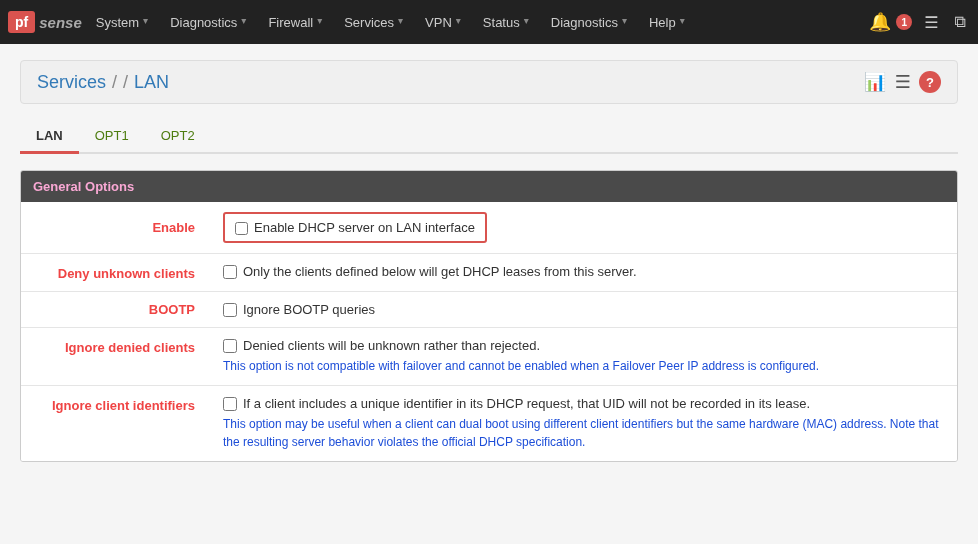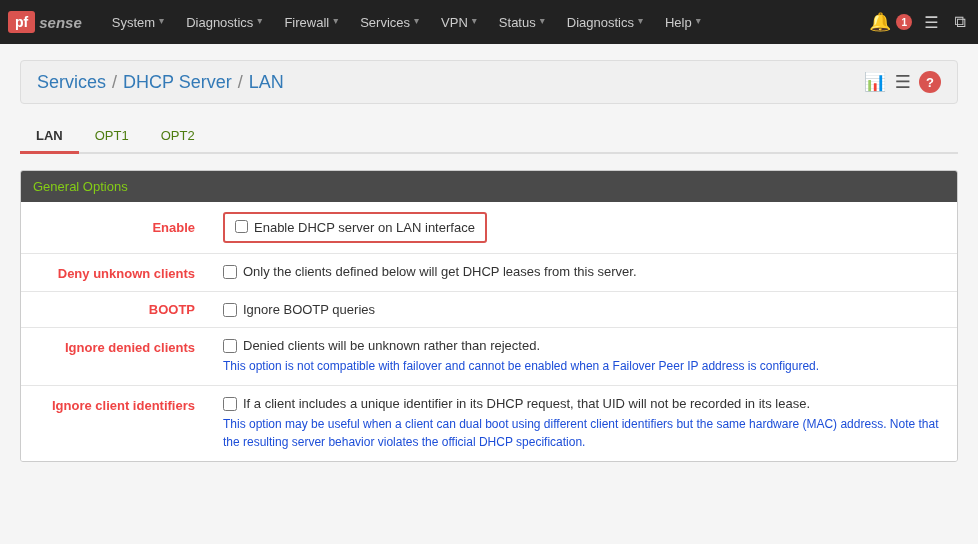--- a/index.html
+++ b/index.html
@@ -10,21 +10,21 @@
       background: #222;
       display: flex;
       align-items: center;
       height: 44px;
       padding: 0 8px;
       color: #ccc;
     }
     .navbar-brand {
       display: flex;
       align-items: center;
-      margin-right: 20px;
+      margin-right: 4px;
     }
     .navbar-brand .logo {
       background: #d9534f;
       color: #fff;
       font-weight: bold;
       font-size: 14px;
       padding: 3px 7px;
       border-radius: 3px;
       margin-right: 4px;
     }
@@ -141,24 +141,24 @@
     }
 
     
     .section {
       border: 1px solid #ccc;
       border-radius: 3px;
       overflow: hidden;
     }
     .section-header {
       background: #4a4a4a;
-      color: #84cc16;
+      color: #f9a8d4;
       padding: 8px 12px;
       font-size: 13px;
-      font-weight: normal;
+      font-weight: bold;
     }
     .form-table {
       width: 100%;
       border-collapse: collapse;
       background: #fff;
     }
     .form-table tr {
       border-bottom: 1px solid #e5e5e5;
     }
     .form-table tr:last-child { border-bottom: none; }
@@ -187,21 +187,21 @@
     .checkbox-row input[type="checkbox"] {
       width: 14px;
       height: 14px;
       margin: 0;
     }
     .enable-highlight {
       border: 2px solid #d9534f;
       border-radius: 3px;
       padding: 6px 10px;
       display: inline-flex;
-      align-items: flex-start;
+      align-items: flex-end;
       gap: 6px;
     }
     .sub-text {
       color: #1d4ed8;
       font-size: 12px;
       margin-top: 4px;
       line-height: 1.5;
     }
   </style>
 </head>
@@ -255,21 +255,20 @@
     <span class="nav-icon-btn">⧉</span>
   </div>
 </nav>
 
 <div class="page-content">
 
   <div class="breadcrumb-bar">
     <div class="breadcrumb">
       <span class="link">Services</span>
       <span class="sep">/</span>
-      <span class="link">DHCP Server</span>
       <span class="sep">/</span>
       <span class="current">LAN</span>
     </div>
     <div class="breadcrumb-icons">
       <span class="breadcrumb-icon">📊</span>
       <span class="breadcrumb-icon">☰</span>
       <span class="breadcrumb-icon" style="background:#d9534f;color:#fff;border-radius:50%;width:22px;height:22px;display:flex;align-items:center;justify-content:center;font-size:13px;font-weight:bold;">?</span>
     </div>
   </div>
 

